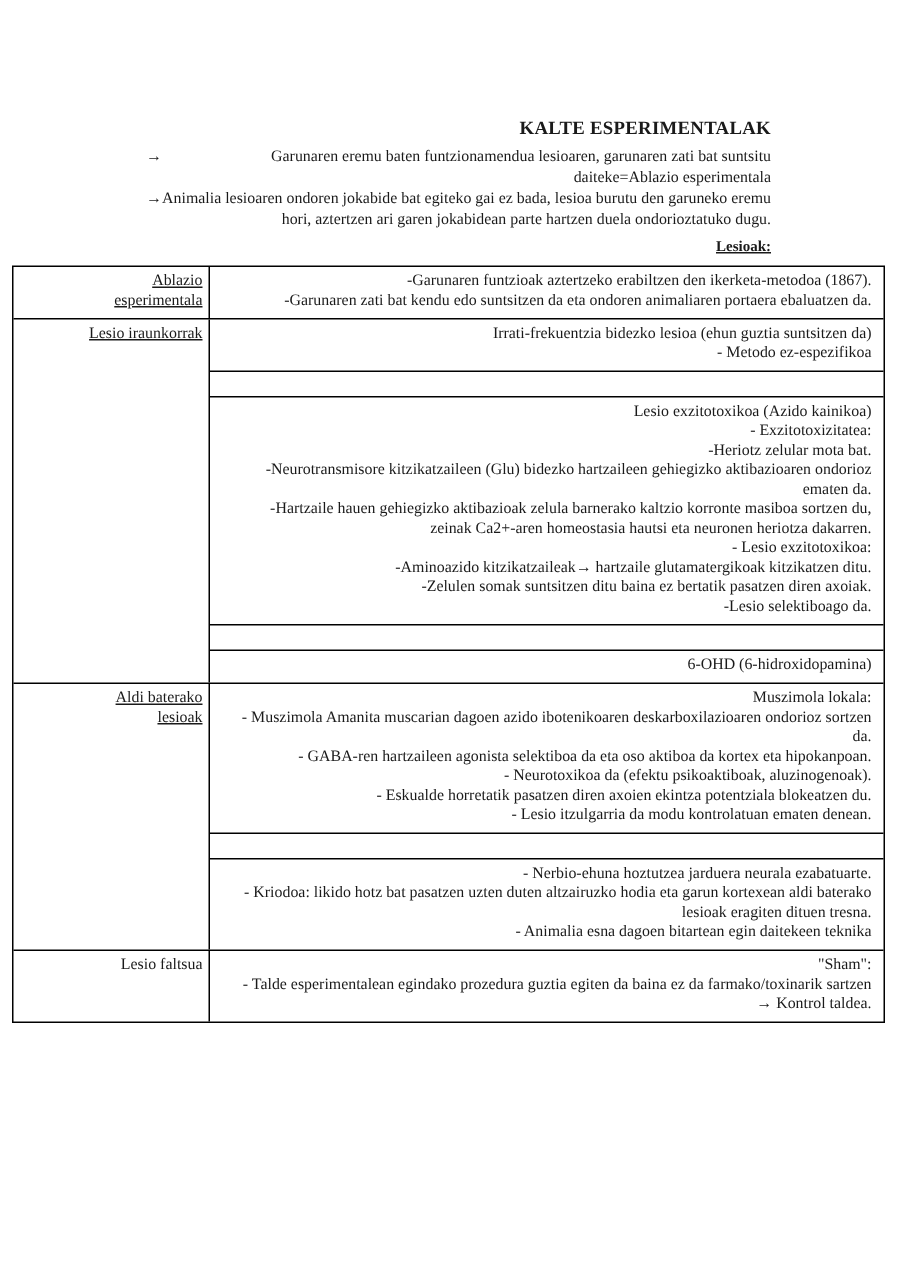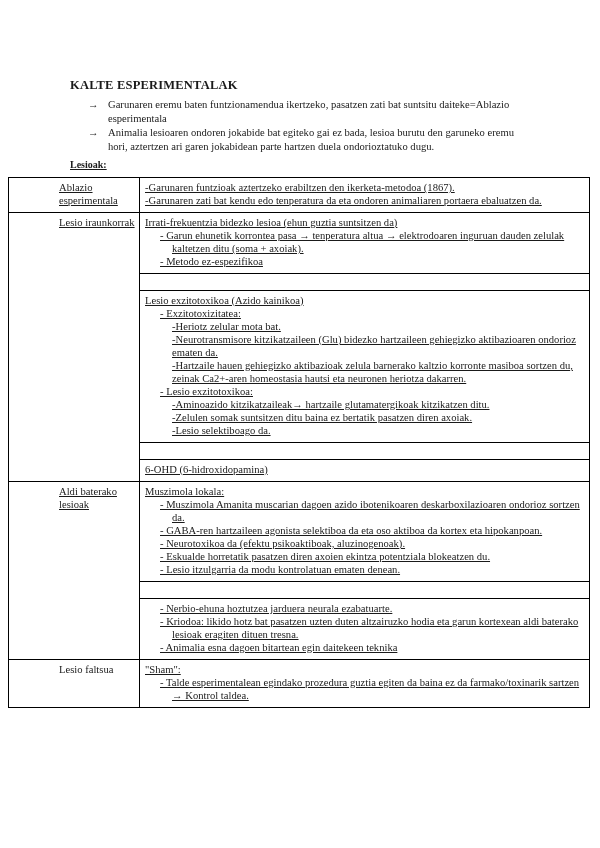--- a/index.html
+++ b/index.html
@@ -1,15 +1,15 @@
 <!DOCTYPE html>
 <html><head>
 <meta charset="utf-8">
 <style>
-  * { box-sizing: border-box; margin: 0; padding: 0; }
+  * { box-sizing: border-box; margin: 0; padding: 0; text-align: right; }
   html, body { background: #ffffff; }
   .page {
     width: 600px;
     height: 848px;
     background: #ffffff;
     color: #1a1a1a;
     font-family: "Liberation Serif", serif;
     overflow: hidden;
     position: relative;
   }
@@ -39,67 +39,66 @@
   .tlabel {
     flex: 0 0 85px;
     border-right: 1px solid #000;
     padding: 3px 4px;
     font-size: 10.6px;
     line-height: 13px;
     margin-left: 46px;
   }
   .tlabel.u { text-decoration: underline; }
   .tcontent { flex: 1; display: flex; flex-direction: column; min-width: 0; }
-  .subcell { padding: 3px 8px 5px 5px; text-decoration: underline; }
+  .subcell { padding: 3px 8px 5px 5px; }
   .subcell:not(:first-child) { border-top: 1px solid #000; margin-top: 16px; }
   .subcell:not(:last-child) { border-bottom: 1px solid #000; }
   .ln { font-size: 10.6px; line-height: 13px; }
   .d1 { padding-left: 27px; text-indent: -12px; }
   .d2 { padding-left: 27px; }
 </style>
 </head>
 <body>
 
 <div class="page">
 
   <div class="head">
     <div class="title">KALTE ESPERIMENTALAK</div>
 
     <div class="intro">
       <div class="bullet">
         <span class="arrow">→</span>
-        <span class="btext">Garunaren eremu baten funtzionamendua ikertzeko, pasatzen zati bat suntsitu daiteke=Ablazio esperimentala</span>
+        <span class="btext">Garunaren eremu baten funtzionamendua lesioaren, garunaren zati bat suntsitu daiteke=Ablazio esperimentala</span>
       </div>
       <div class="bullet">
         <span class="arrow">→</span>
         <span class="btext">Animalia lesioaren ondoren jokabide bat egiteko gai ez bada, lesioa burutu den garuneko eremu hori, aztertzen ari garen jokabidean parte hartzen duela ondorioztatuko dugu.</span>
       </div>
     </div>
 
     <div class="section-heading">Lesioak:</div>
   </div>
 
   <div class="table">
 
     <div class="trow">
       <div class="tlabel u">Ablazio esperimentala</div>
       <div class="tcontent">
         <div class="subcell">
           <div class="ln">-Garunaren funtzioak aztertzeko erabiltzen den ikerketa-metodoa (1867).</div>
-          <div class="ln">-Garunaren zati bat kendu edo tenperatura da eta ondoren animaliaren portaera ebaluatzen da.</div>
+          <div class="ln">-Garunaren zati bat kendu edo suntsitzen da eta ondoren animaliaren portaera ebaluatzen da.</div>
         </div>
       </div>
     </div>
 
     <div class="trow">
       <div class="tlabel u">Lesio iraunkorrak</div>
       <div class="tcontent">
         <div class="subcell">
           <div class="ln">Irrati-frekuentzia bidezko lesioa (ehun guztia suntsitzen da)</div>
-          <div class="ln d1">- Garun ehunetik korrontea pasa → tenperatura altua → elektrodoaren inguruan dauden zelulak kaltetzen ditu (soma + axoiak).</div>
           <div class="ln d1">- Metodo ez-espezifikoa</div>
         </div>
         <div class="subcell">
           <div class="ln">Lesio exzitotoxikoa (Azido kainikoa)</div>
           <div class="ln d1">- Exzitotoxizitatea:</div>
           <div class="ln d2">-Heriotz zelular mota bat.</div>
           <div class="ln d2">-Neurotransmisore kitzikatzaileen (Glu) bidezko hartzaileen gehiegizko aktibazioaren ondorioz ematen da.</div>
           <div class="ln d2">-Hartzaile hauen gehiegizko aktibazioak zelula barnerako kaltzio korronte masiboa sortzen du, zeinak Ca2+-aren homeostasia hautsi eta neuronen heriotza dakarren.</div>
           <div class="ln d1">- Lesio exzitotoxikoa:</div>
           <div class="ln d2">-Aminoazido kitzikatzaileak→ hartzaile glutamatergikoak kitzikatzen ditu.</div>

